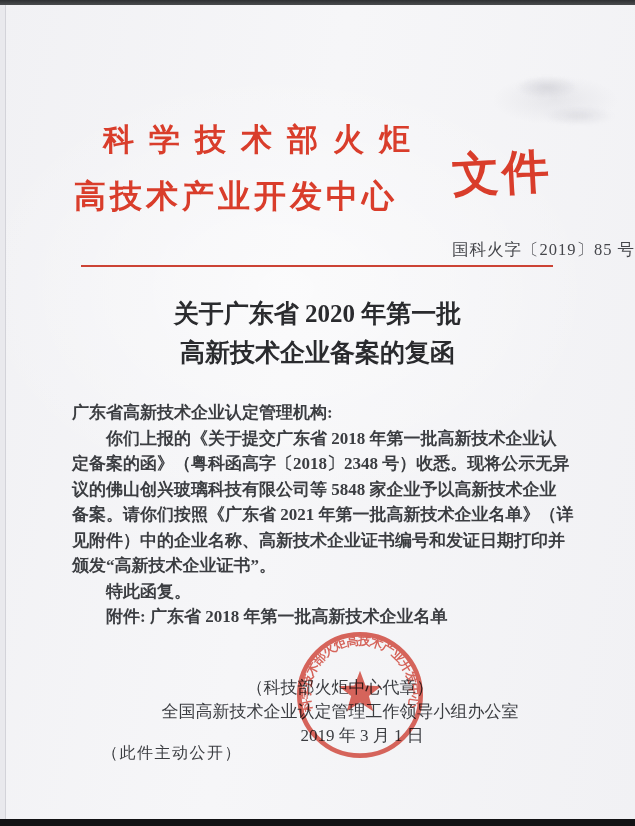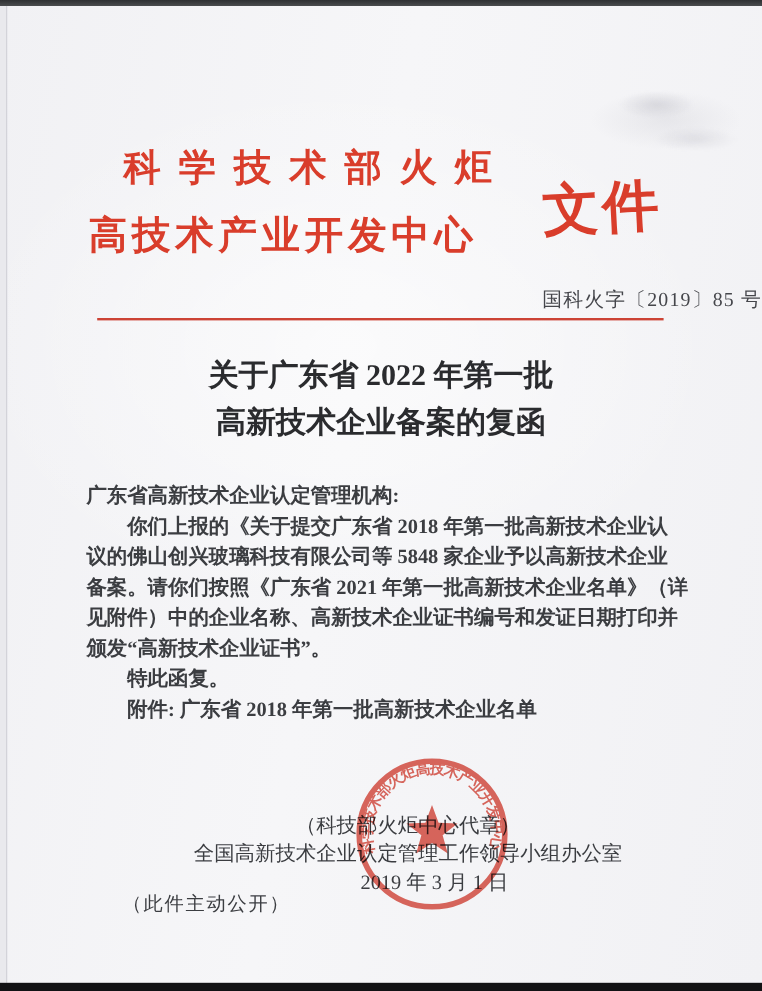--- a/index.html
+++ b/index.html
@@ -86,27 +86,28 @@
   <div>
     <div class="org1">科学技术部火炬</div>
     <div class="org2">高技术产业开发中心</div>
     <div class="docword">文件</div>
   </div>
 
   <div class="docnum">国科火字〔2019〕85 号</div>
   <div class="redline"></div>
 
   <div class="title">
-    <div>关于广东省 2022 年第一批</div>
+    <div>关于广东省 2020 年第一批</div>
     <div>高新技术企业备案的复函</div>
   </div>
 
   <div class="bodytext">
     <div class="bline">广东省高新技术企业认定管理机构:</div>
     <div class="bline ind">你们上报的《关于提交广东省 2018 年第一批高新技术企业认</div>
+    <div class="bline">定备案的函》（粤科函高字〔2018〕2348 号）收悉。现将公示无异</div>
     <div class="bline">议的佛山创兴玻璃科技有限公司等 5848 家企业予以高新技术企业</div>
     <div class="bline">备案。请你们按照《广东省 2021 年第一批高新技术企业名单》（详</div>
     <div class="bline">见附件）中的企业名称、高新技术企业证书编号和发证日期打印并</div>
     <div class="bline">颁发“高新技术企业证书”。</div>
     <div class="bline ind">特此函复。</div>
     <div class="bline ind">附件: 广东省 2018 年第一批高新技术企业名单</div>
   </div>
 
   <div class="sig">
     <div>（科技部火炬中心代章）</div>

